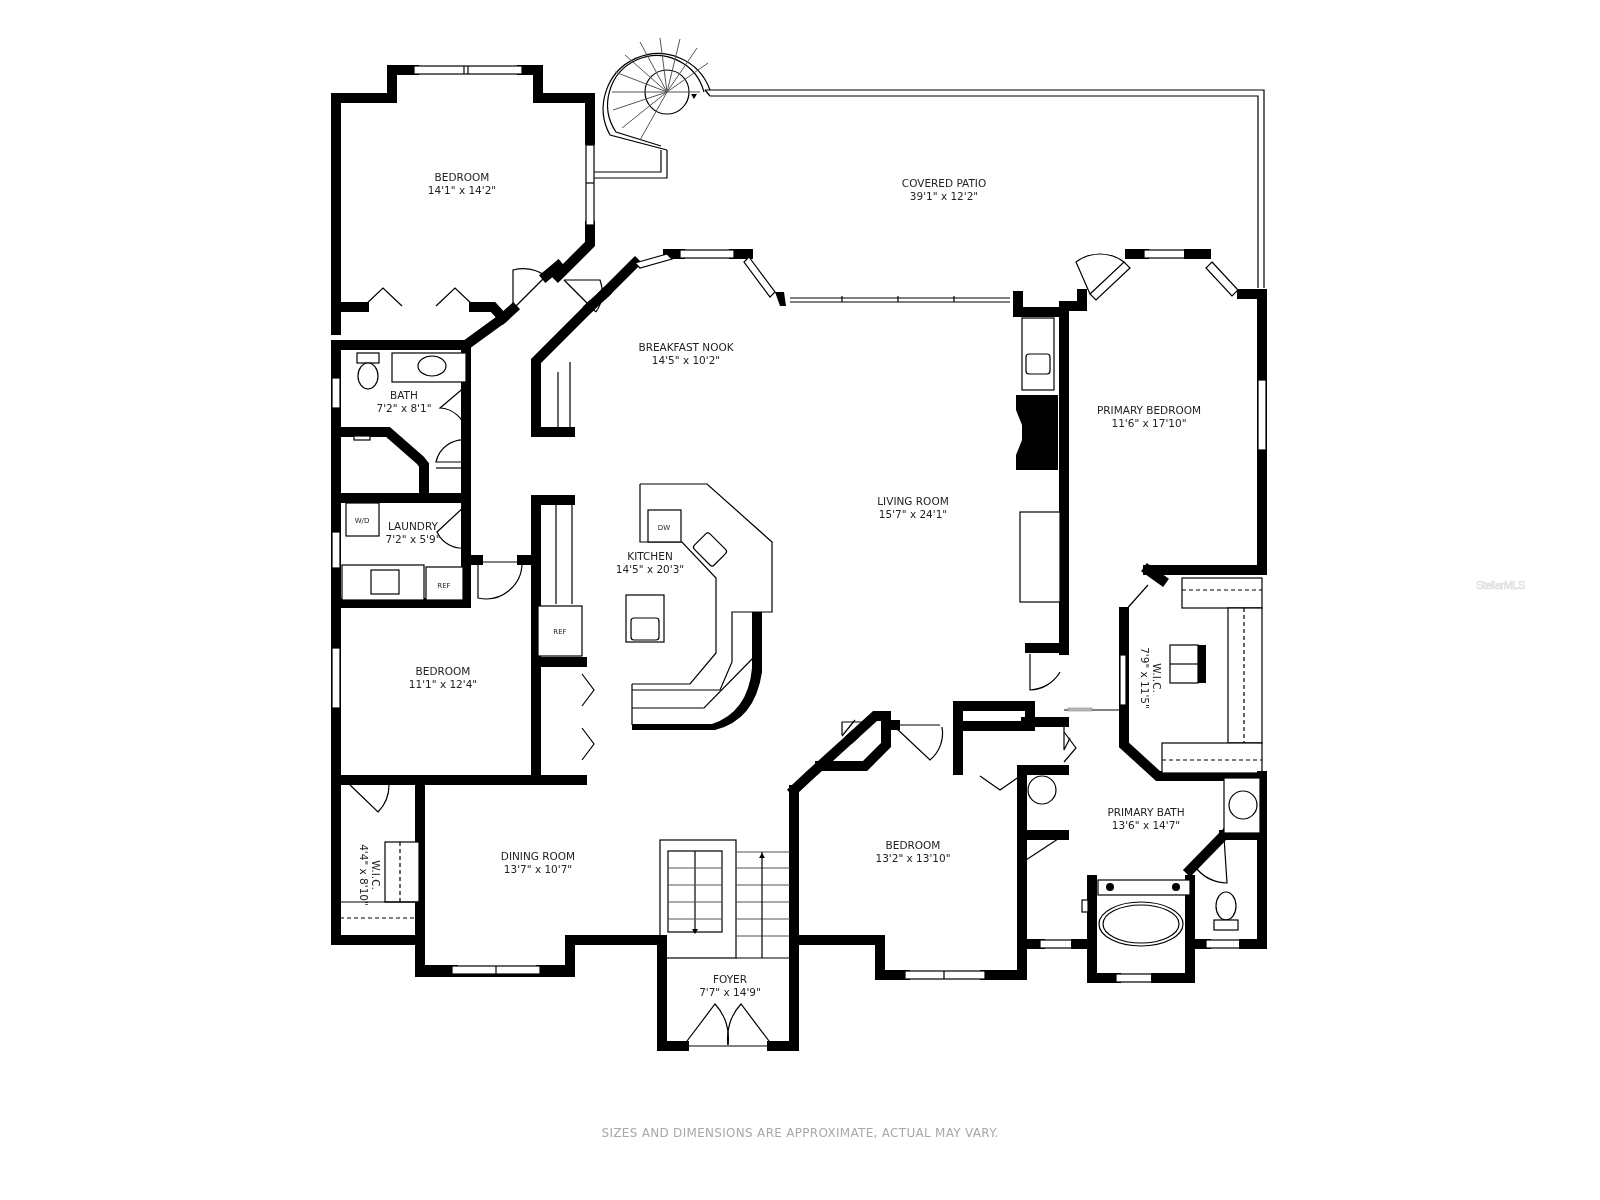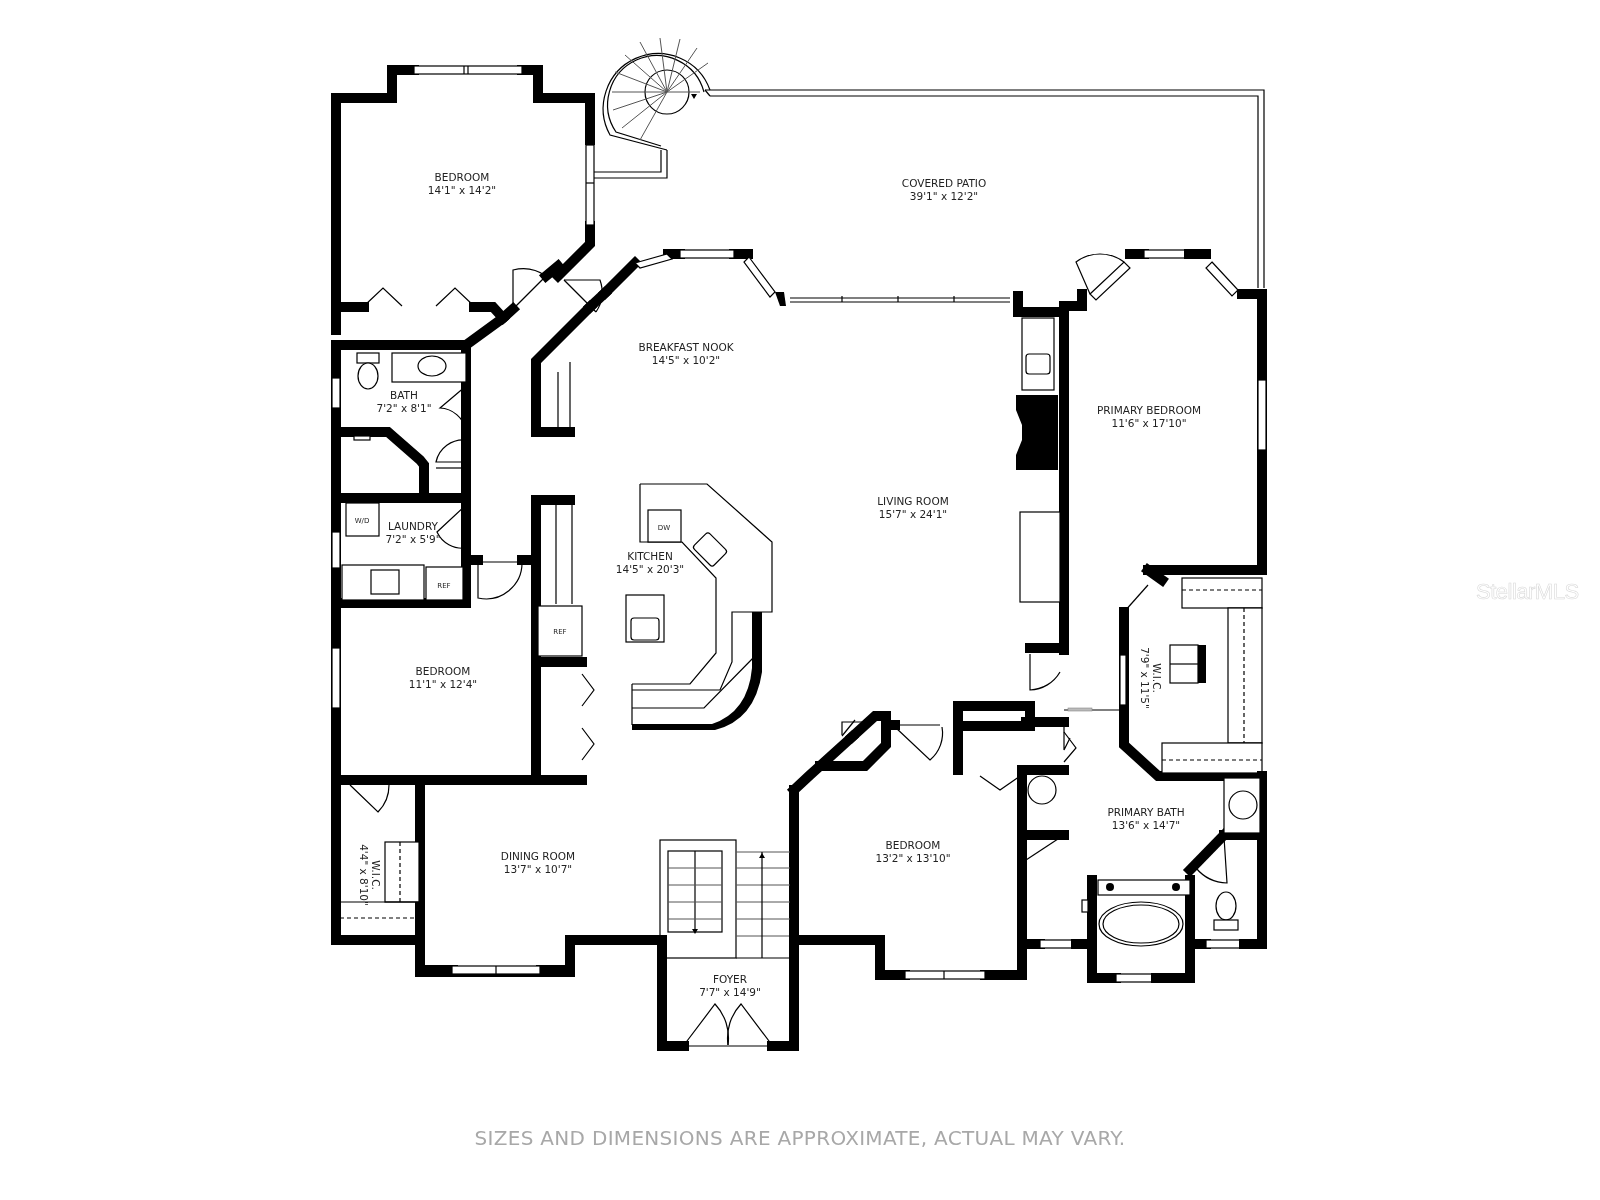--- a/index.html
+++ b/index.html
@@ -9,23 +9,23 @@
   .wall { fill: none; stroke: #000; stroke-width: 10; stroke-linejoin: miter; stroke-linecap: square; }
   .wall-f { fill: #000; stroke: none; }
   .thin { fill: none; stroke: #000; stroke-width: 1.2; }
   .thin2 { fill: none; stroke: #555; stroke-width: 1; }
   .dash { fill: none; stroke: #000; stroke-width: 1.2; stroke-dasharray: 4 3; }
   .win { fill: #fff; stroke: #000; stroke-width: 1.2; }
   .fix { fill: #fff; stroke: #000; stroke-width: 1.2; }
   .lbl { font-family: "DejaVu Sans", sans-serif; font-size: 10.5px; fill: #222; text-anchor: middle; }
   .tiny { font-family: "DejaVu Sans", sans-serif; font-size: 7px; fill: #222; text-anchor: middle; }
   .footer { position: absolute; left: 0; width: 1600px; top: 1126px; text-align: center;
-            font-family: "DejaVu Sans", sans-serif; font-size: 20px; color: #a8a8a8; letter-spacing: 0.3px; }
+            font-family: "DejaVu Sans", sans-serif; font-size: 12px; color: #a8a8a8; letter-spacing: 0.3px; }
   .watermark { position: absolute; left: 1476px; top: 579px; font-family: "Liberation Sans", sans-serif;
-               font-size: 22px; color: #fff; -webkit-text-stroke: 0.6px #d9d9d9; letter-spacing: -0.5px; }
+               font-size: 11px; color: #fff; -webkit-text-stroke: 0.6px #d9d9d9; letter-spacing: -0.5px; }
 </style>
 </head>
 <body>
 
 <svg id="plan" viewBox="0 0 1600 1200" xmlns="http://www.w3.org/2000/svg">
 
   <g>
     <polyline class="thin" points="588,172 661,172 661,150"></polyline>
     <polyline class="thin" points="588,178 667,178 667,150"></polyline>
     <polyline class="thin" points="705,90 1264,90 1264,288"></polyline>

